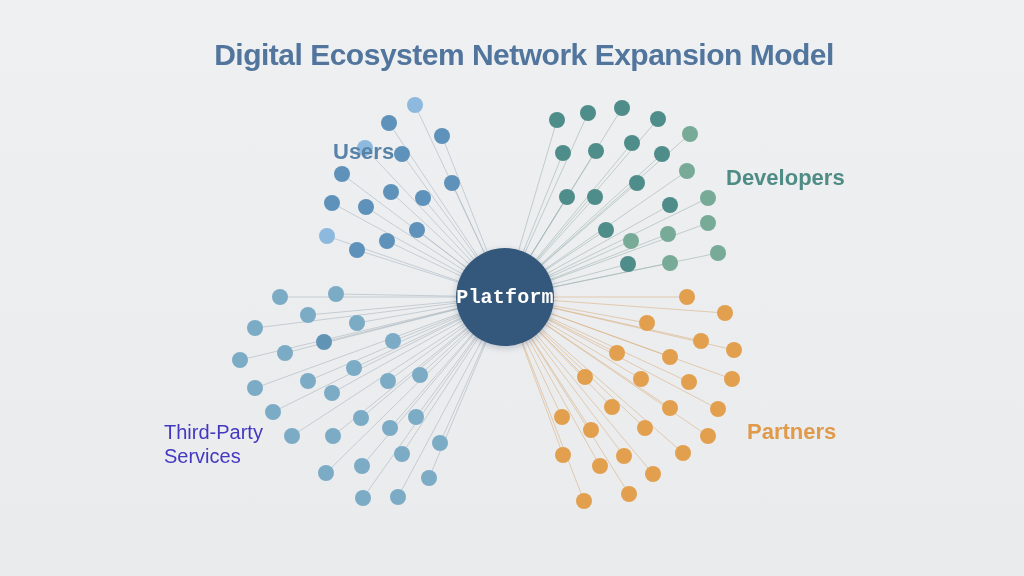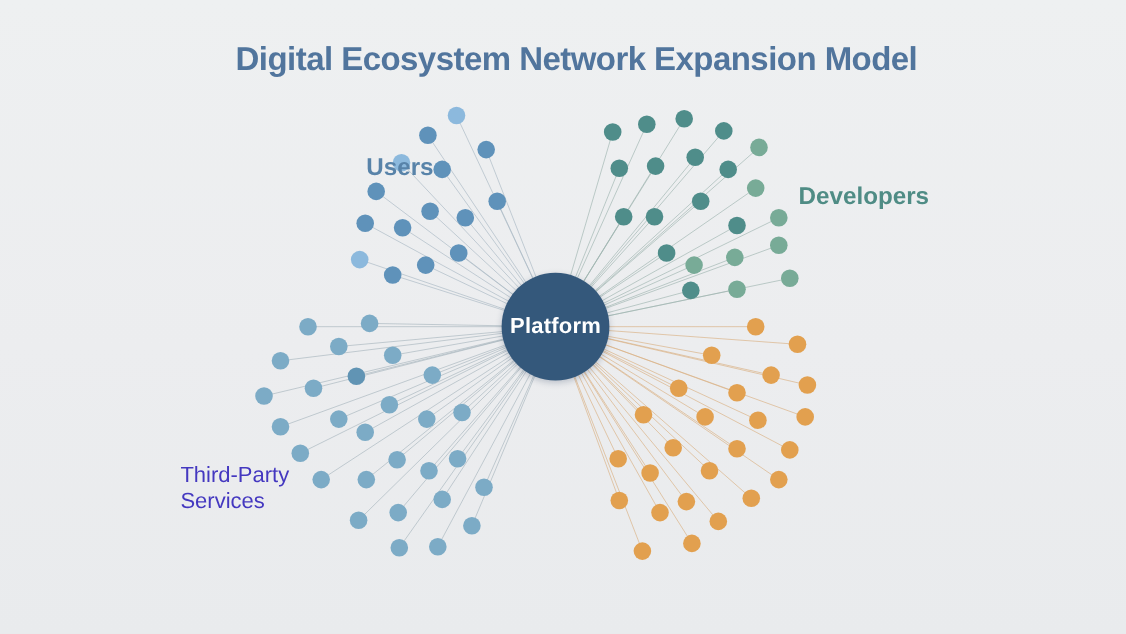--- a/index.html
+++ b/index.html
@@ -18,21 +18,21 @@
     font-size:30px;font-weight:bold;letter-spacing:-0.5px;
     margin:12px;
   }
   svg.net{position:absolute;left:0;top:0;}
   .platform{
     position:absolute;border-radius:50%;
     display:flex;align-items:center;justify-content:center;
     box-shadow:0 2px 6px rgba(40,60,90,.25);
   }
   .platform span{
-    color:#fff;font-weight:bold;font-size:20px;letter-spacing:0.2px;
+    color:#fff;font-weight:bold;font-size:20px;letter-spacing:0.2px;font-family:Liberation Mono, monospace;
   }
   .cluster-label{
     position:absolute;white-space:normal;line-height:1.22;
   }
   .bold{font-weight:bold;font-size:22px;}
   .semi{font-weight:500;font-size:20px;}
 </style>
 </head>
 <body>
 
@@ -226,14 +226,15 @@
   <div class="platform" id="platform" style="left: 456px; top: 248px; width: 98px; height: 98px; background: rgb(52, 88, 123);">
     <span>Platform</span>
   </div>
 
   <div class="cluster-label bold" id="label-0" style="left: 285px; top: 139px; width: 90px; color: rgb(88, 131, 169); margin-left: 48px;">Users</div>
 
   <div class="cluster-label bold" id="label-1" style="left: 726px; top: 165px; width: 130px; color: rgb(79, 140, 133);">Developers</div>
 
   <div class="cluster-label semi" id="label-2" style="left: 164px; top: 420px; width: 120px; color: rgb(68, 56, 192);">Third-Party Services</div>
 
+  <div class="cluster-label bold" id="label-3" style="left: 747px; top: 419px; width: 110px; color: rgb(225, 153, 74);">Partners</div>
 
 </div>
 
 </body></html>

